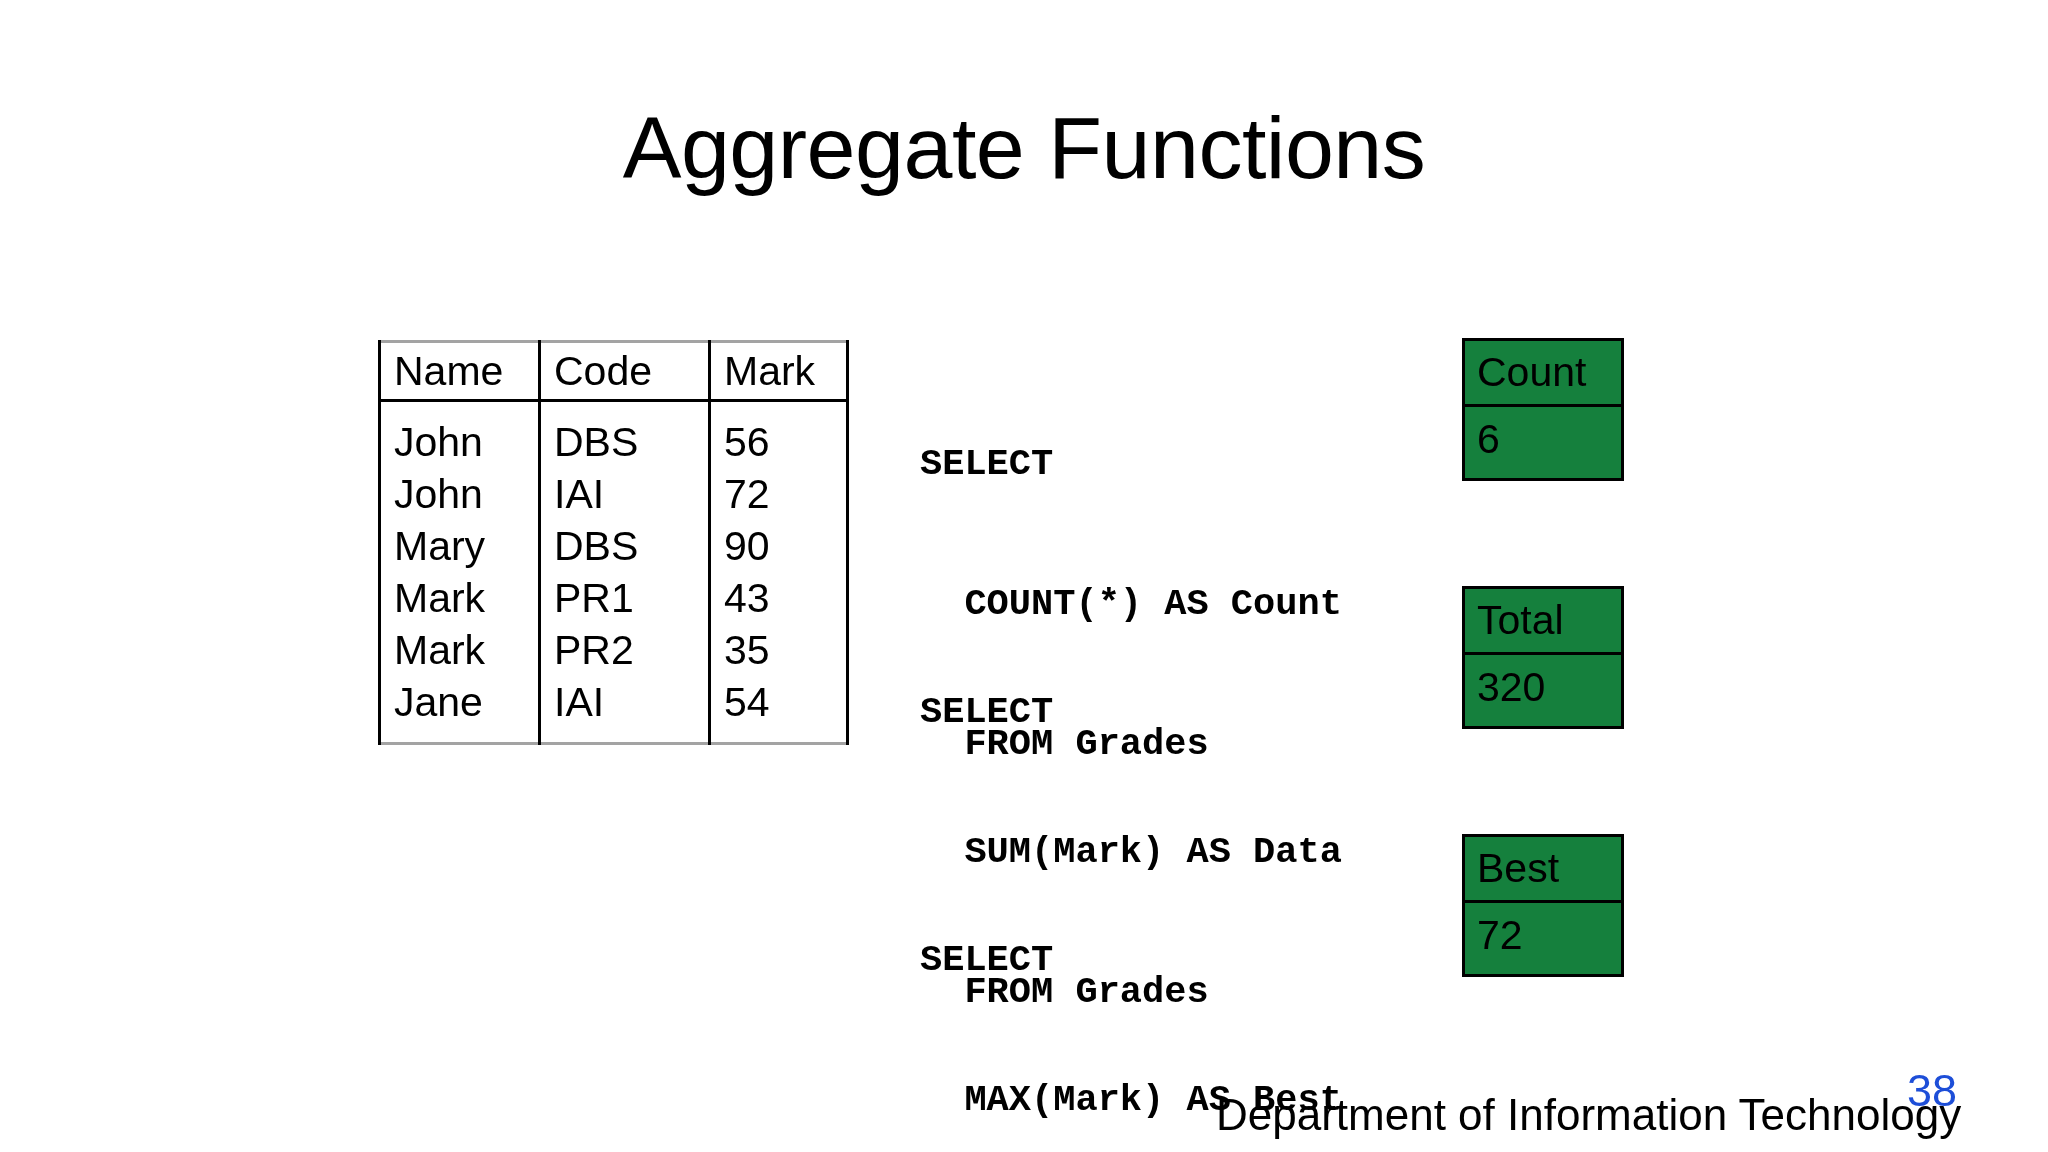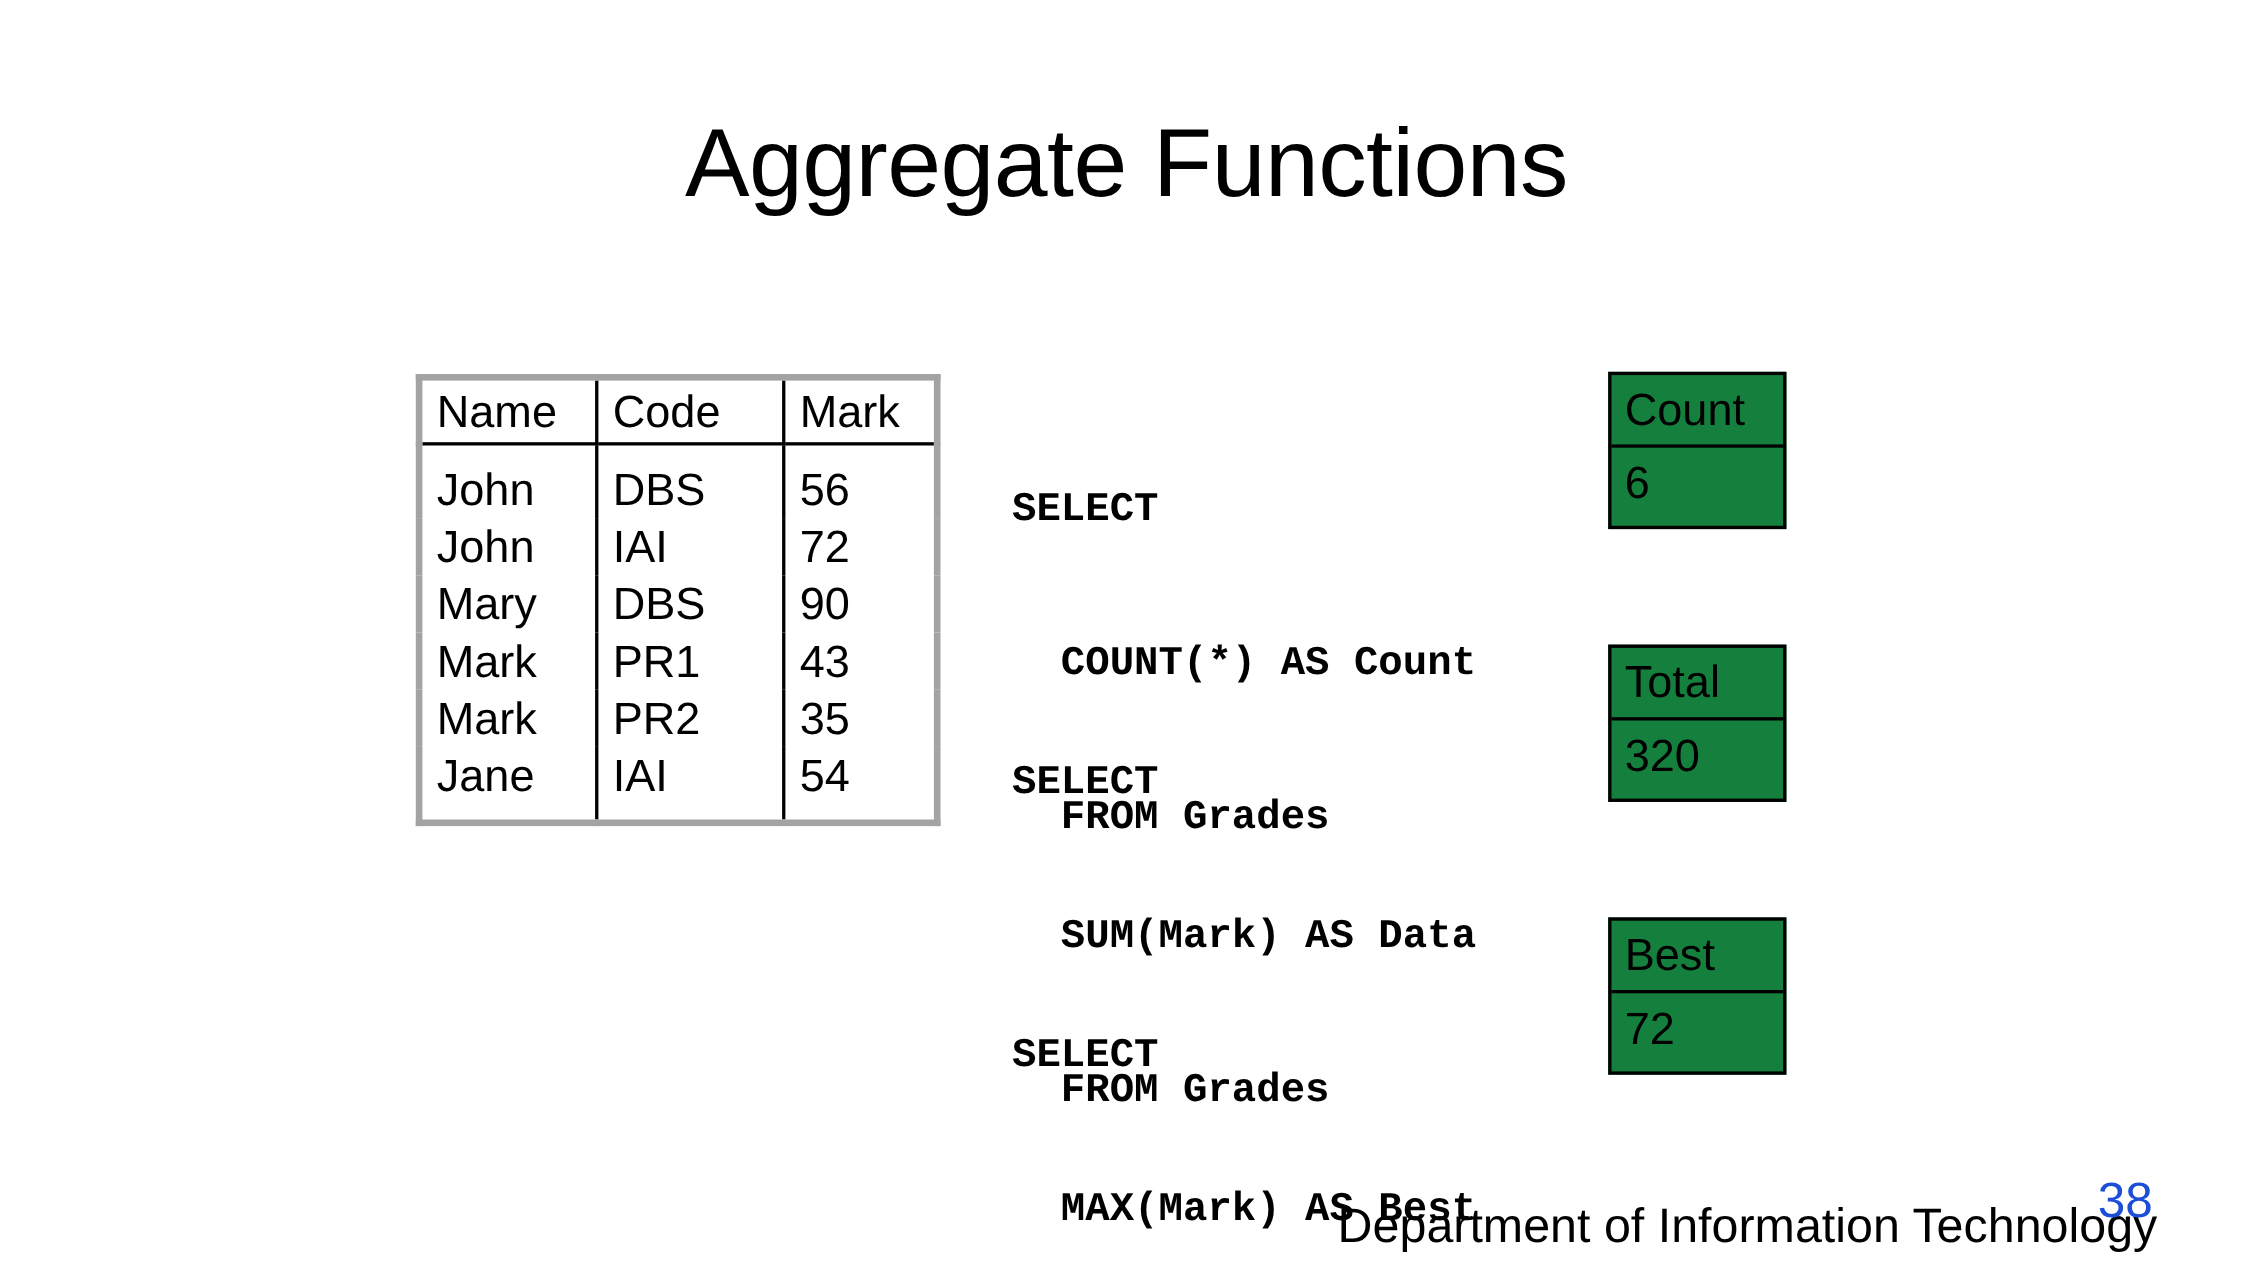--- a/index.html
+++ b/index.html
@@ -42,21 +42,21 @@
   }
   #grades-caption {
     font-family: "Liberation Sans", sans-serif;
     font-size: 39px;
     line-height: 1;
     color: #000000;
     margin: 0 0 22px 14px;
   }
   #grades-table {
     border-collapse: collapse;
-    border: 6px solid #a3a3a3;
+    border: 3px solid #a3a3a3;
     table-layout: fixed;
   }
   #grades-table th,
   #grades-table td {
     border-left: 3px solid #000000;
     border-right: 3px solid #000000;
     border-top: none;
     border-bottom: none;
     font-family: "Liberation Sans", sans-serif;
     font-size: 41px;

